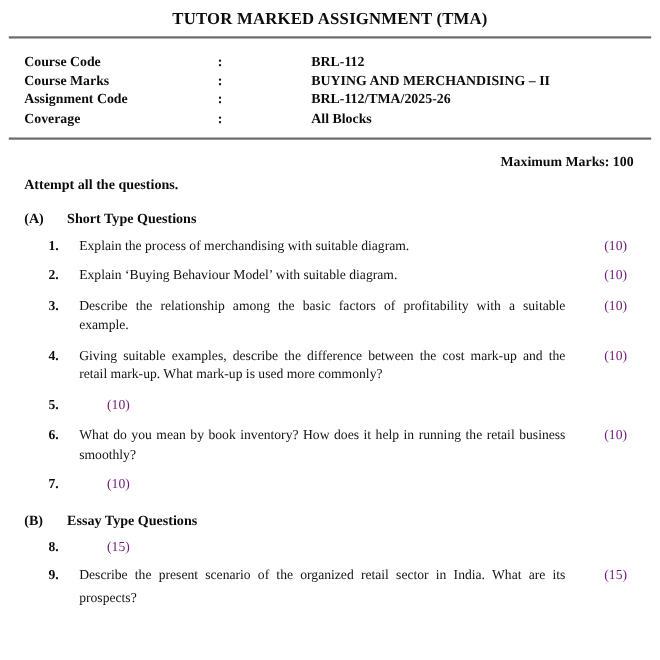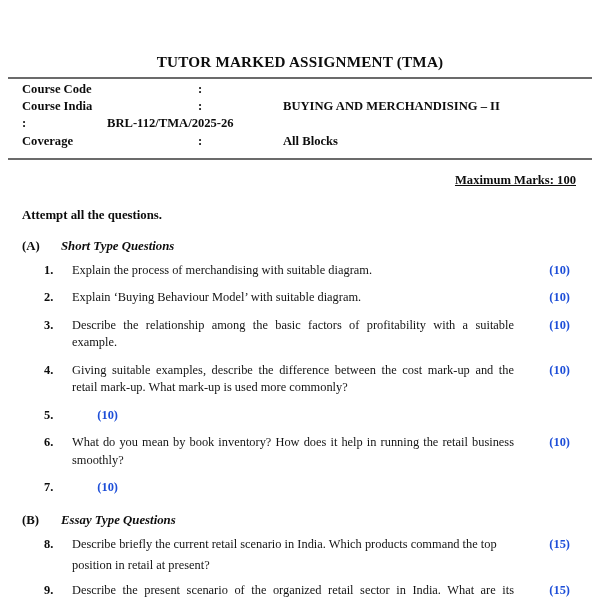--- a/index.html
+++ b/index.html
@@ -25,36 +25,35 @@
 
   
   .doc-title {
     text-align: center;
     font-size: 15.2px;
     font-weight: bold;
     letter-spacing: 0.2px;
     padding-top: 8px;
     line-height: 1.25;
     color: #0d0d0d;
-    margin-top: 44px;
   }
 
   .rule {
     height: 0;
     border: none;
     border-top: 2.2px solid #6b6b6b;
     margin: 6px 0 0 0;
   }
   .rule.bottom {
     margin-top: 8px;
   }
 
   
   .info-block {
-    margin-top: 2px;
+    margin-top: 13px;
     padding-left: 14px;
   }
   .info-row {
     display: flex;
     align-items: baseline;
     font-size: 12.6px;
     font-weight: bold;
     line-height: 17.2px;
     color: #0d0d0d;
   }
@@ -72,27 +71,26 @@
   }
 
   
   .max-marks {
     text-align: right;
     font-size: 12.6px;
     font-weight: bold;
     margin-top: 13px;
     padding-right: 16px;
     color: #0d0d0d;
-    text-decoration: underline;
   }
 
   .attempt-line {
     font-size: 12.8px;
     font-weight: bold;
-    margin-top: 20px;
+    margin-top: 6px;
     padding-left: 14px;
     color: #0d0d0d;
   }
 
   
   .section {
     margin-top: 16px;
   }
   .section-head {
     display: flex;
@@ -101,21 +99,20 @@
     font-weight: bold;
     padding-left: 14px;
     color: #0d0d0d;
   }
   .section-letter {
     width: 39px;
     flex: 0 0 39px;
   }
   .section-title {
     flex: 1 1 auto;
-    font-style: italic;
   }
 
   
   .q-list {
     margin-top: 8px;
   }
   .q-item {
     display: flex;
     align-items: flex-start;
     padding-left: 36px;
@@ -140,23 +137,23 @@
     font-family: Liberation Serif, serif;
   }
   .q-text.ragged {
     text-align: left;
   }
   .q-marks {
     width: 46px;
     flex: 0 0 46px;
     text-align: right;
     font-size: 12.4px;
-    font-weight: bold;
+    font-weight: normal;
     line-height: 17.5px;
-    color: #1d4ed8;
+    color: #701a75;
   }
 
   
   .section-essay .q-item {
     margin-bottom: 4px;
   }
   .section-essay .q-text {
     line-height: 21px;
   }
   .section-essay .q-num,
@@ -173,27 +170,29 @@
 <div class="page">
 
   <div class="doc-title">TUTOR MARKED ASSIGNMENT (TMA)</div>
 
   <hr class="rule">
 
   <div class="info-block">
     <div class="info-row">
       <span class="info-label">Course Code</span>
       <span class="info-colon">:</span>
-    </div>
-    <div class="info-row">
-      <span class="info-label">Course India</span>
+      <span class="info-value">BRL-112</span>
+    </div>
+    <div class="info-row">
+      <span class="info-label">Course Marks</span>
       <span class="info-colon">:</span>
       <span class="info-value">BUYING AND MERCHANDISING – II</span>
     </div>
     <div class="info-row">
+      <span class="info-label">Assignment Code</span>
       <span class="info-colon">:</span>
       <span class="info-value">BRL-112/TMA/2025-26</span>
     </div>
     <div class="info-row">
       <span class="info-label">Coverage</span>
       <span class="info-colon">:</span>
       <span class="info-value">All Blocks</span>
     </div>
   </div>
 
@@ -246,21 +245,20 @@
   </div>
 
   <div class="section section-essay">
     <div class="section-head">
       <span class="section-letter">(B)</span>
       <span class="section-title">Essay Type Questions</span>
     </div>
     <div class="q-list">
       <div class="q-item">
         <span class="q-num">8.</span>
-        <span class="q-text ragged">Describe briefly the current retail scenario in India. Which products command the top position in retail at present?</span>
         <span class="q-marks">(15)</span>
       </div>
       <div class="q-item">
         <span class="q-num">9.</span>
         <span class="q-text">Describe the present scenario of the organized retail sector in India. What are its prospects?</span>
         <span class="q-marks">(15)</span>
       </div>
     </div>
   </div>
 

